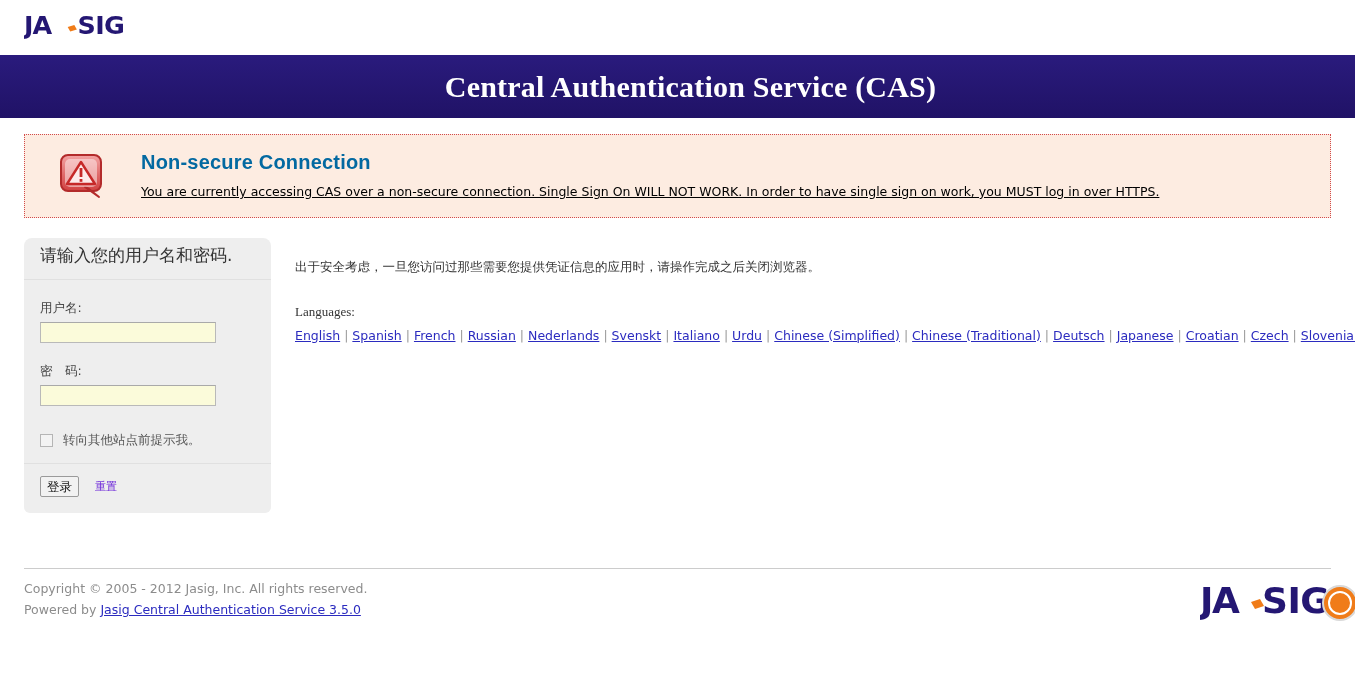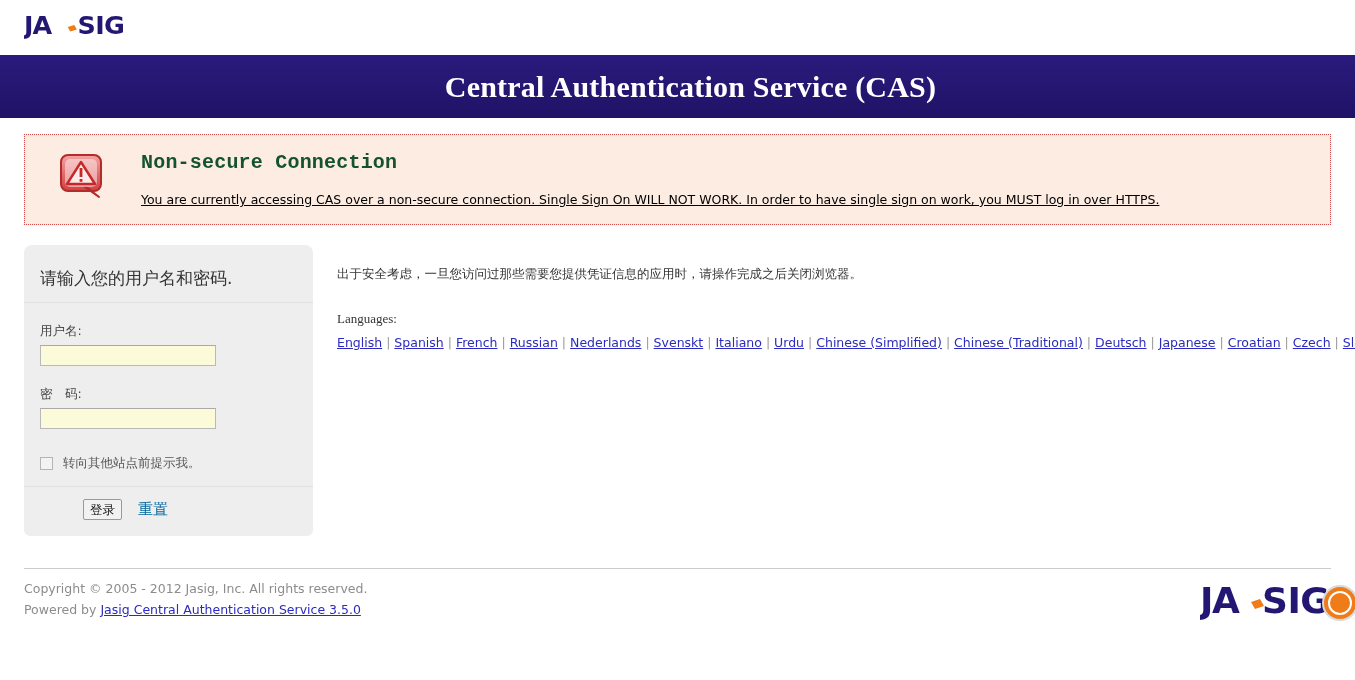--- a/index.html
+++ b/index.html
@@ -74,47 +74,47 @@
     height: 48px;
     flex: 0 0 48px;
     margin-left: 18px;
     margin-top: 4px;
   }
   #warning-text-wrap {
     margin-left: 34px;
     padding-top: 2px;
   }
   #warning-title {
-    font-family: Liberation Mono, monospace;
+    font-family: Liberation Sans, sans-serif;
     font-size: 20px;
     font-weight: bold;
-    color: #14532d;
-    margin-bottom: 18px;
+    color: #0369a1;
+    margin-bottom: 10px;
     letter-spacing: .2px;
   }
   #warning-message {
     font-size: 12.5px;
     color: #000000;
     line-height: 1.3;
     text-decoration: underline;
   }
 
   
   #main-row {
     display: flex;
     margin-top: 20px;
     align-items: flex-start;
   }
 
   
   #login-panel {
-    width: 289px;
+    width: 247px;
     background: #eeeeee;
     border-radius: 8px 8px 6px 6px;
-    padding: 16px 0 0 0;
+    padding: 0 0 0 0;
     box-sizing: border-box;
     min-height: 256px;
   }
   #login-form-heading {
     font-size: 17px;
     color: #333333;
     padding: 6px 16px 12px 16px;
     border-bottom: 1px solid #e0e0e0;
     margin: 0 0 14px 0;
     font-weight: normal;
@@ -162,36 +162,35 @@
     flex: 0 0 13px;
   }
   #remember-label {
     font-size: 12.5px;
     color: #555555;
   }
   #buttons-row {
     padding: 0 16px 16px 16px;
     display: flex;
     align-items: center;
-    margin-left: 43px;
   }
   #login-submit {
     font-family: "DejaVu Sans", "Liberation Sans", sans-serif;
     font-size: 12.5px;
     color: #111;
     background: #f2f2f2;
     border: 1px solid #9a9a9a;
     border-radius: 2px;
     padding: 2px 6px;
     cursor: pointer;
     line-height: 1.2;
   }
   #login-reset {
-    font-size: 15px;
-    color: #0369a1;
+    font-size: 11px;
+    color: #6d28d9;
     margin-left: 16px;
     background: transparent;
     border: none;
     cursor: pointer;
     font-family: Liberation Sans, sans-serif;
     padding: 0;
   }
 
   
   #info-col {

